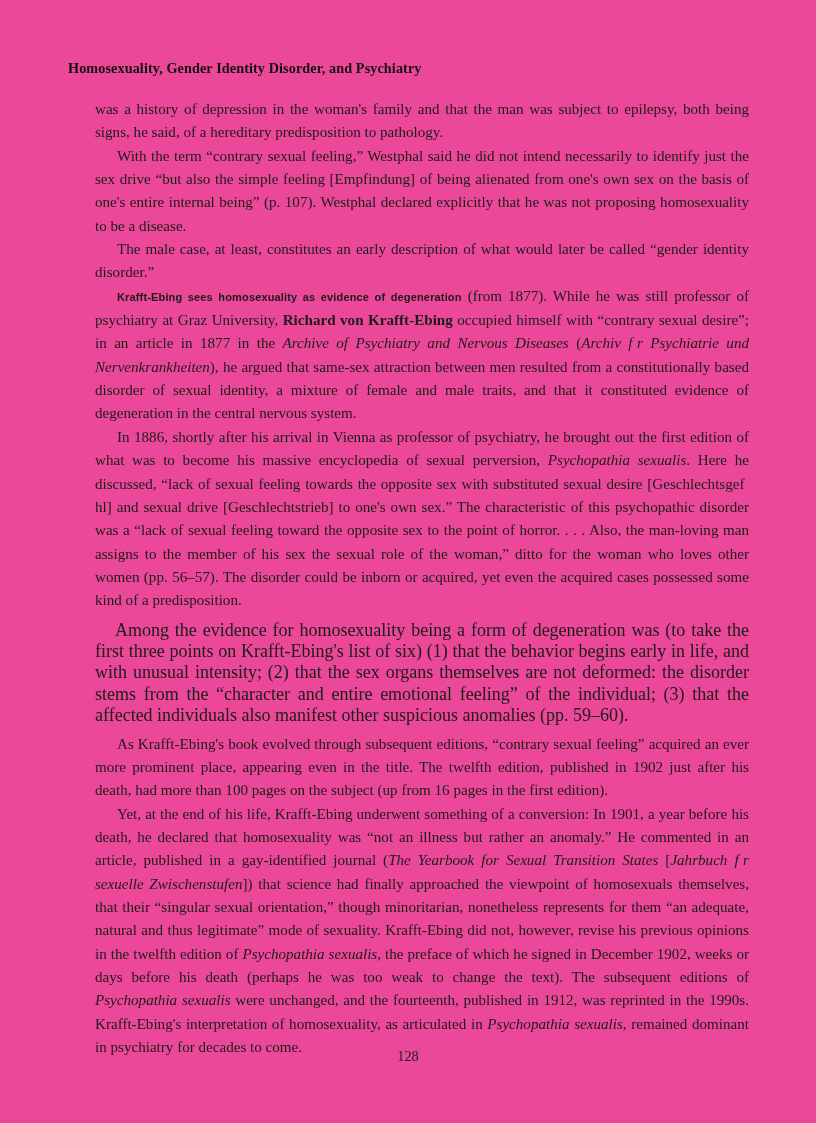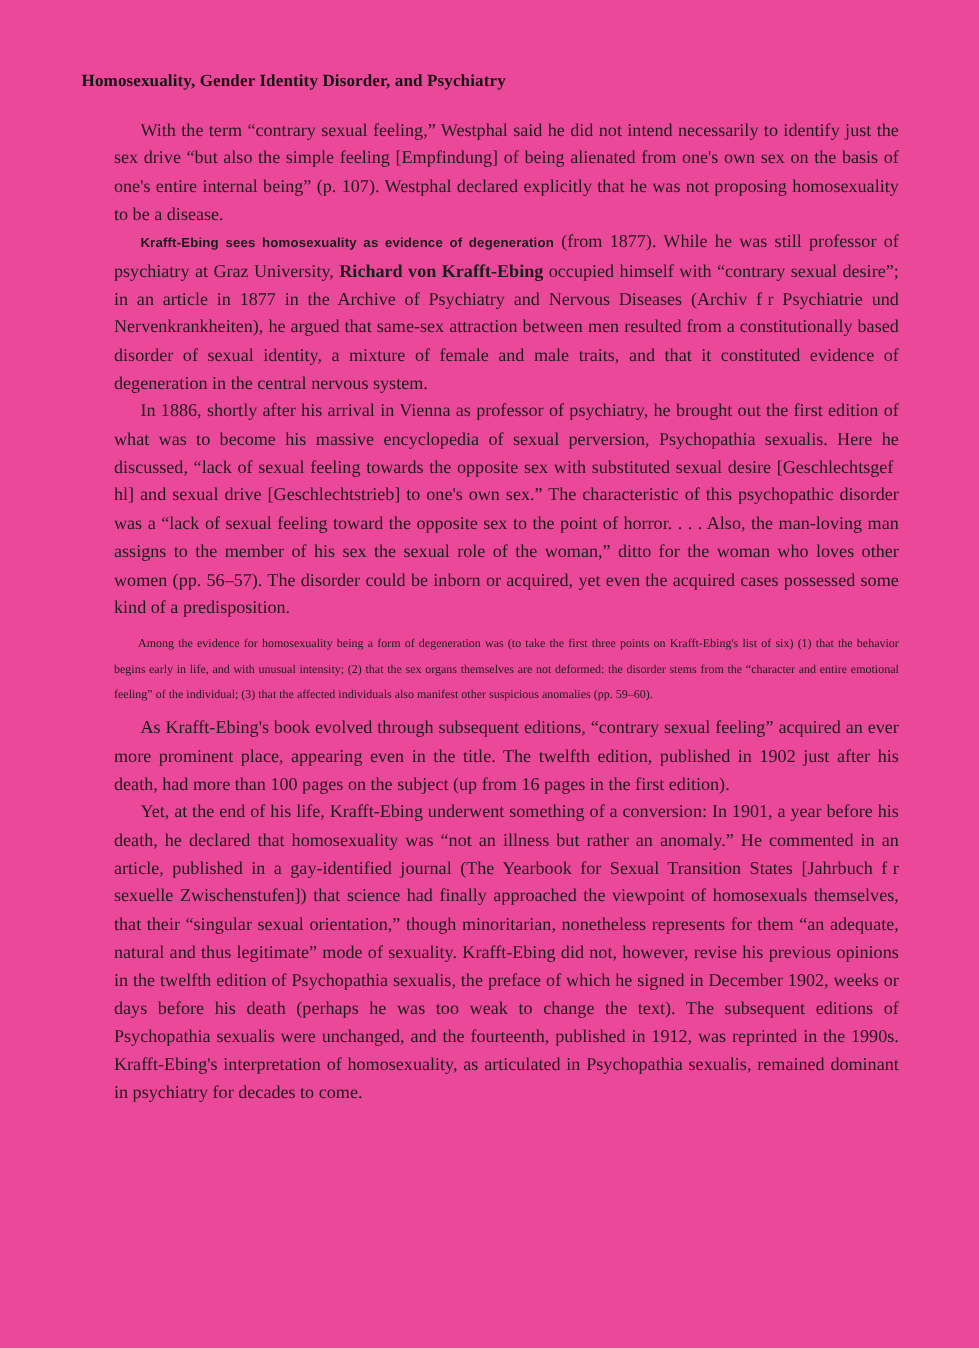--- a/index.html
+++ b/index.html
@@ -54,30 +54,31 @@
     color: #1b1b1b;
     text-indent: 0;
     hyphens: none;
   }
   p.body.indent {
     text-indent: 22px;
   }
 
   
   p.body.extract {
-    font-size: 10px;
+    font-size: 18px;
     line-height: 21.4px;
     margin-top: 7px;
     margin-bottom: 6px;
   }
   p.body.extract.indent {
     text-indent: 20px;
   }
 
   em, i, .ital {
+    font-style: italic;
     margin-top: 20px;
   }
 
   
   .runin-bold {
     font-family: "Liberation Sans", "DejaVu Sans", sans-serif;
     font-weight: 700;
     font-size: 11px;
     letter-spacing: 0.15px;
   }
@@ -105,30 +106,33 @@
 </style>
 </head>
 <body>
 
 <div class="page">
 
   <div class="running-head">Homosexuality, Gender Identity Disorder, and Psychiatry</div>
 
   <div class="textblock">
 
+    <p class="body"><span>was a history of depression in the woman's family and that the man was subject to epilepsy, both being signs, he said, of a hereditary predisposition to pathology.</span></p>
 
     <p class="body indent"><span>With the term “contrary sexual feeling,” Westphal said he did not intend necessarily to identify just the sex drive “but also the simple feeling [Empfindung] of being alienated from one's own sex on the basis of one's entire internal being” (p. 107). Westphal declared explicitly that he was not proposing homosexuality to be a disease.</span></p>
 
+    <p class="body indent"><span>The male case, at least, constitutes an early description of what would later be called “gender identity disorder.”</span></p>
 
     <p class="body indent"><span class="runin-bold">Krafft-Ebing sees homosexuality as evidence of degeneration</span><span> (from 1877). While he was still professor of psychiatry at Graz University, </span><span class="name-bold">Richard von Krafft-Ebing</span><span> occupied himself with “contrary sexual desire”; in an article in 1877 in the </span><span class="ital">Archive of Psychiatry and Nervous Diseases</span><span> (</span><span class="ital">Archiv f</span><span class="dropped-glyph"></span><span class="ital">r Psychiatrie und Nervenkrankheiten</span><span>), he argued that same-sex attraction between men resulted from a constitutionally based disorder of sexual identity, a mixture of female and male traits, and that it constituted evidence of degeneration in the central nervous system.</span></p>
 
     <p class="body indent"><span>In 1886, shortly after his arrival in Vienna as professor of psychiatry, he brought out the first edition of what was to become his massive encyclopedia of sexual perversion, </span><span class="ital">Psychopathia sexualis</span><span>. Here he discussed, “lack of sexual feeling towards the opposite sex with substituted sexual desire [Geschlechtsgef</span><span class="dropped-glyph"></span><span>hl] and sexual drive [Geschlechtstrieb] to one's own sex.” The characteristic of this psychopathic disorder was a “lack of sexual feeling toward the opposite sex to the point of horror. . . . Also, the man-loving man assigns to the member of his sex the sexual role of the woman,” ditto for the woman who loves other women (pp. 56–57). The disorder could be inborn or acquired, yet even the acquired cases possessed some kind of a predisposition.</span></p>
 
     <p class="body extract indent"><span>Among the evidence for homosexuality being a form of degeneration was (to take the first three points on Krafft-Ebing's list of six) (1) that the behavior begins early in life, and with unusual intensity; (2) that the sex organs themselves are not deformed: the disorder stems from the “character and entire emotional feeling” of the individual; (3) that the affected individuals also manifest other suspicious anomalies (pp. 59–60).</span></p>
 
     <p class="body indent"><span>As Krafft-Ebing's book evolved through subsequent editions, “contrary sexual feeling” acquired an ever more prominent place, appearing even in the title. The twelfth edition, published in 1902 just after his death, had more than 100 pages on the subject (up from 16 pages in the first edition).</span></p>
 
     <p class="body indent"><span>Yet, at the end of his life, Krafft-Ebing underwent something of a conversion: In 1901, a year before his death, he declared that homosexuality was “not an illness but rather an anomaly.” He commented in an article, published in a gay-identified journal (</span><span class="ital">The Yearbook for Sexual Transition States</span><span> [</span><span class="ital">Jahrbuch f</span><span class="dropped-glyph"></span><span class="ital">r sexuelle Zwischenstufen</span><span>]) that science had finally approached the viewpoint of homosexuals themselves, that their “singular sexual orientation,” though minoritarian, nonetheless represents for them “an adequate, natural and thus legitimate” mode of sexuality. Krafft-Ebing did not, however, revise his previous opinions in the twelfth edition of </span><span class="ital">Psychopathia sexualis</span><span>, the preface of which he signed in December 1902, weeks or days before his death (perhaps he was too weak to change the text). The subsequent editions of </span><span class="ital">Psychopathia sexualis</span><span> were unchanged, and the fourteenth, published in 1912, was reprinted in the 1990s. Krafft-Ebing's interpretation of homosexuality, as articulated in </span><span class="ital">Psychopathia sexualis</span><span>, remained dominant in psychiatry for decades to come.</span></p>
 
   </div>
 
+  <div class="folio">128</div>
 
 </div>
 
 </body></html>

